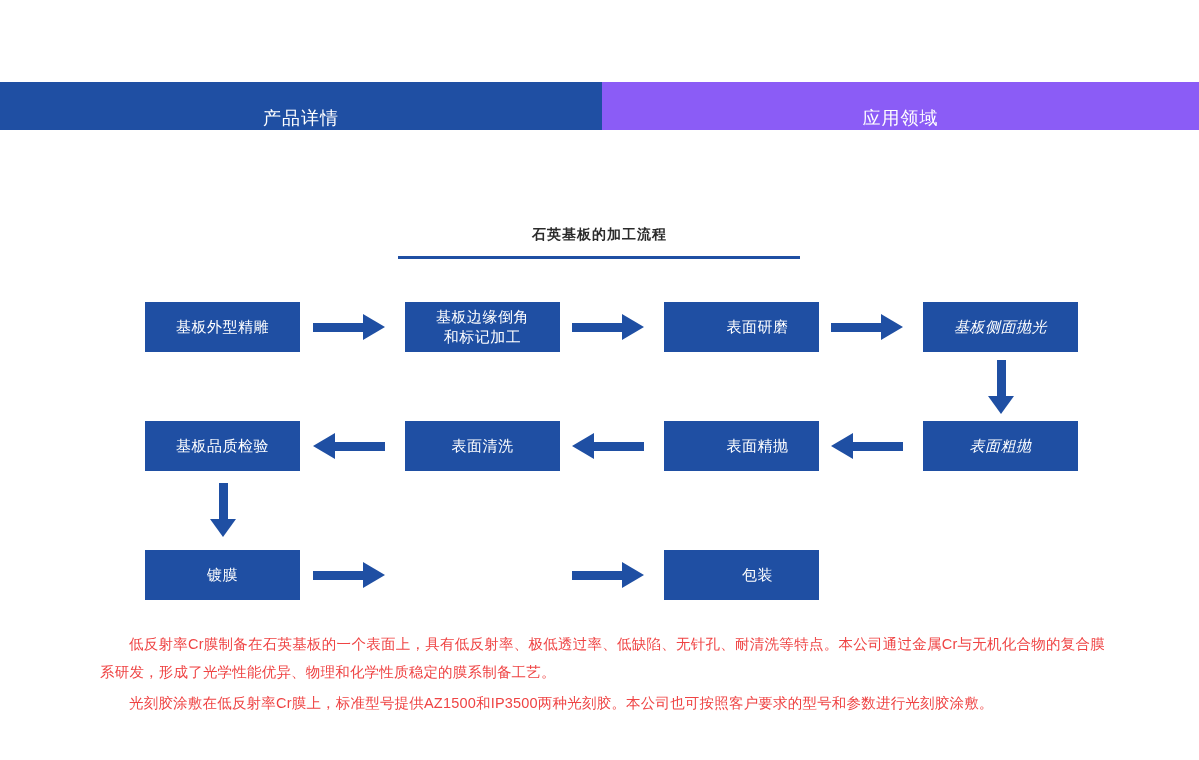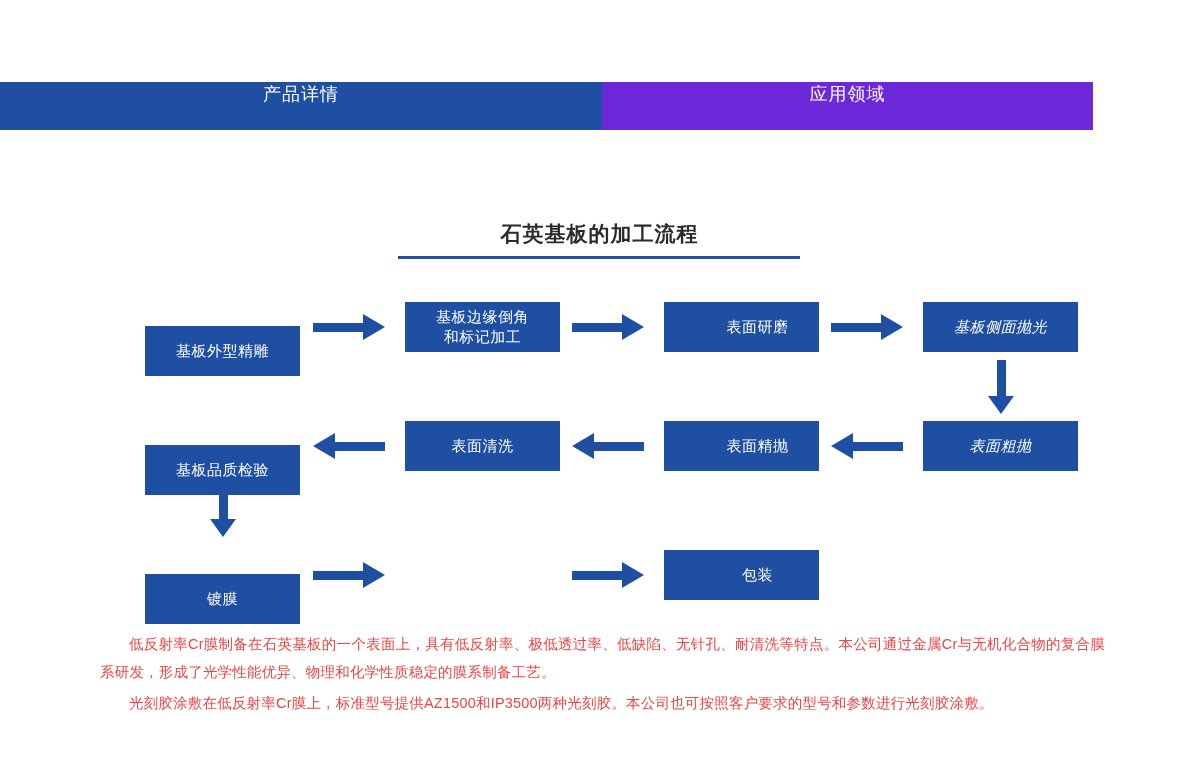--- a/index.html
+++ b/index.html
@@ -20,41 +20,41 @@
     position: absolute;
     left: 0;
     top: 82px;
     width: 1199px;
     height: 48px;
     display: flex;
   }
   .tab {
     height: 48px;
     display: flex;
-    align-items: flex-start;
+    align-items: flex-end;
     justify-content: center;
     color: #ffffff;
     font-size: 18px;
     letter-spacing: 1px;
     cursor: pointer;
     user-select: none;
   }
   .tab-blue { width: 602px; background: #1F4FA3; }
-  .tab-orange { width: 491px; background: #6d28d9; }
+  .tab-orange { width: 597px; background: #8b5cf6; }
 
   
   .section-title-wrap {
     position: absolute;
     left: 0;
     top: 218px;
     width: 1199px;
     text-align: center;
   }
   .section-title {
-    font-size: 21px;
+    font-size: 14px;
     font-weight: bold;
     color: #2b2b2b;
     letter-spacing: 1px;
     line-height: 32px;
   }
   .title-rule {
     position: absolute;
     left: 398px;
     top: 256px;
     width: 402px;
@@ -83,21 +83,21 @@
     text-align: center;
     line-height: 20px;
     letter-spacing: 0.5px;
     cursor: pointer;
     box-sizing: border-box;
   }
   .node .lines { width: 100%; }
   .node .lines span { display: block; }
 
   
-  .c1 { left: 145px; margin-top: 24px; }
+  .c1 { left: 145px; }
   .c2 { left: 405px; }
   .c3 { left: 664px; padding-left: 32px; }
   .c4 { left: 923px; font-style: italic; }
   
   .r1 { top: 302px; }
   .r2 { top: 421px; }
   .r3 { top: 550px; align-items: center; }
 
   
   .arrow-h {

